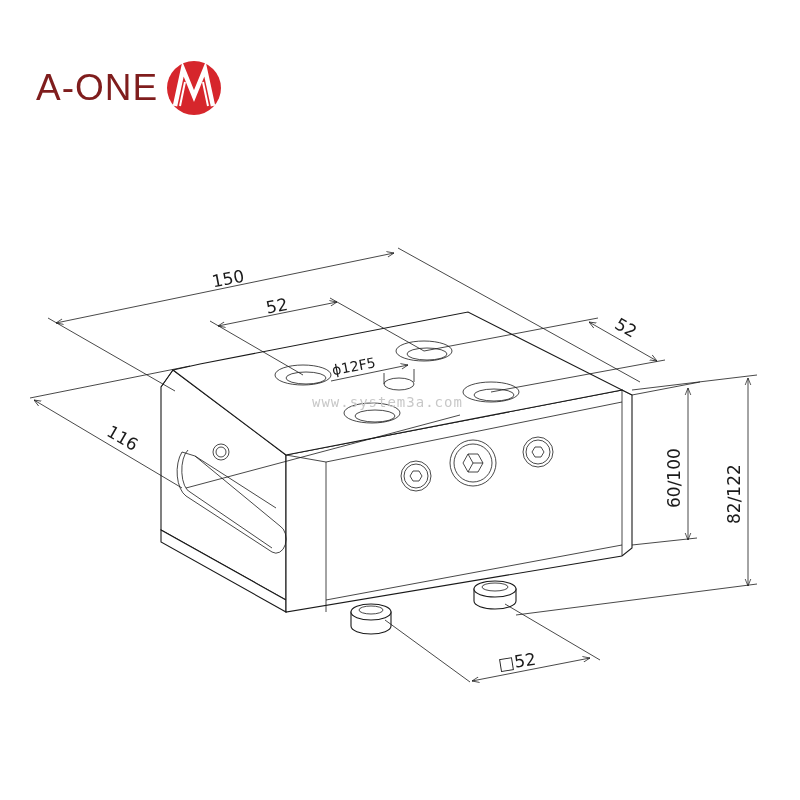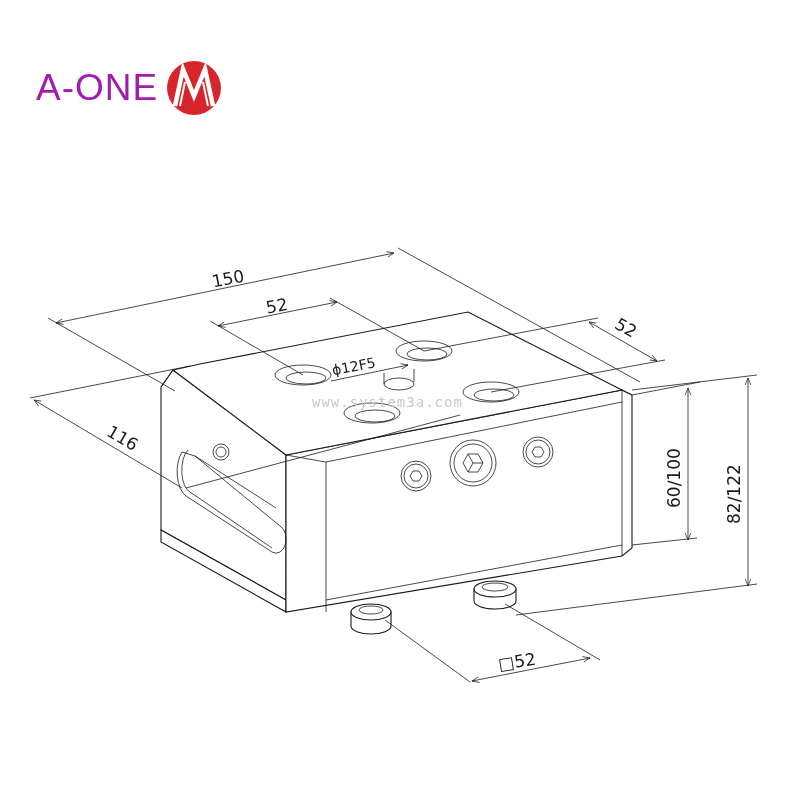--- a/index.html
+++ b/index.html
@@ -1,18 +1,18 @@
 <!DOCTYPE html>
 <html><head>
 <meta charset="utf-8">
 <style>
   html, body { margin: 0; padding: 0; background: #ffffff; }
   body { width: 800px; height: 800px; position: relative; overflow: hidden; font-family: "DejaVu Sans", sans-serif; }
   .logo { position: absolute; left: 36px; top: 62px; height: 52px; display: flex; align-items: center; }
-  .logo-text { font-family: "Liberation Sans", sans-serif; font-size: 37px; color: #a21caf; letter-spacing: 1px; font-weight: normal; }
+  .logo-text { font-family: "Liberation Sans", sans-serif; font-size: 37px; color: #7f1d1d; letter-spacing: 1px; font-weight: normal; }
   .logo-mark { margin-left: 8px; width: 56px; height: 56px; }
   svg.drawing { position: absolute; left: 0; top: 0; }
   .thin { stroke: #1a1a1a; stroke-width: 0.8; fill: none; }
   .body-fill { fill: #ffffff; stroke: #1a1a1a; stroke-width: 1.1; }
   .dim-text { font-family: "DejaVu Sans", sans-serif; font-size: 17px; fill: #1a1a1a; }
   .watermark { font-family: "DejaVu Sans Mono", monospace; font-size: 14px; fill: #c8c8c8; letter-spacing: 1px; }
 </style>
 </head>
 <body>
 

